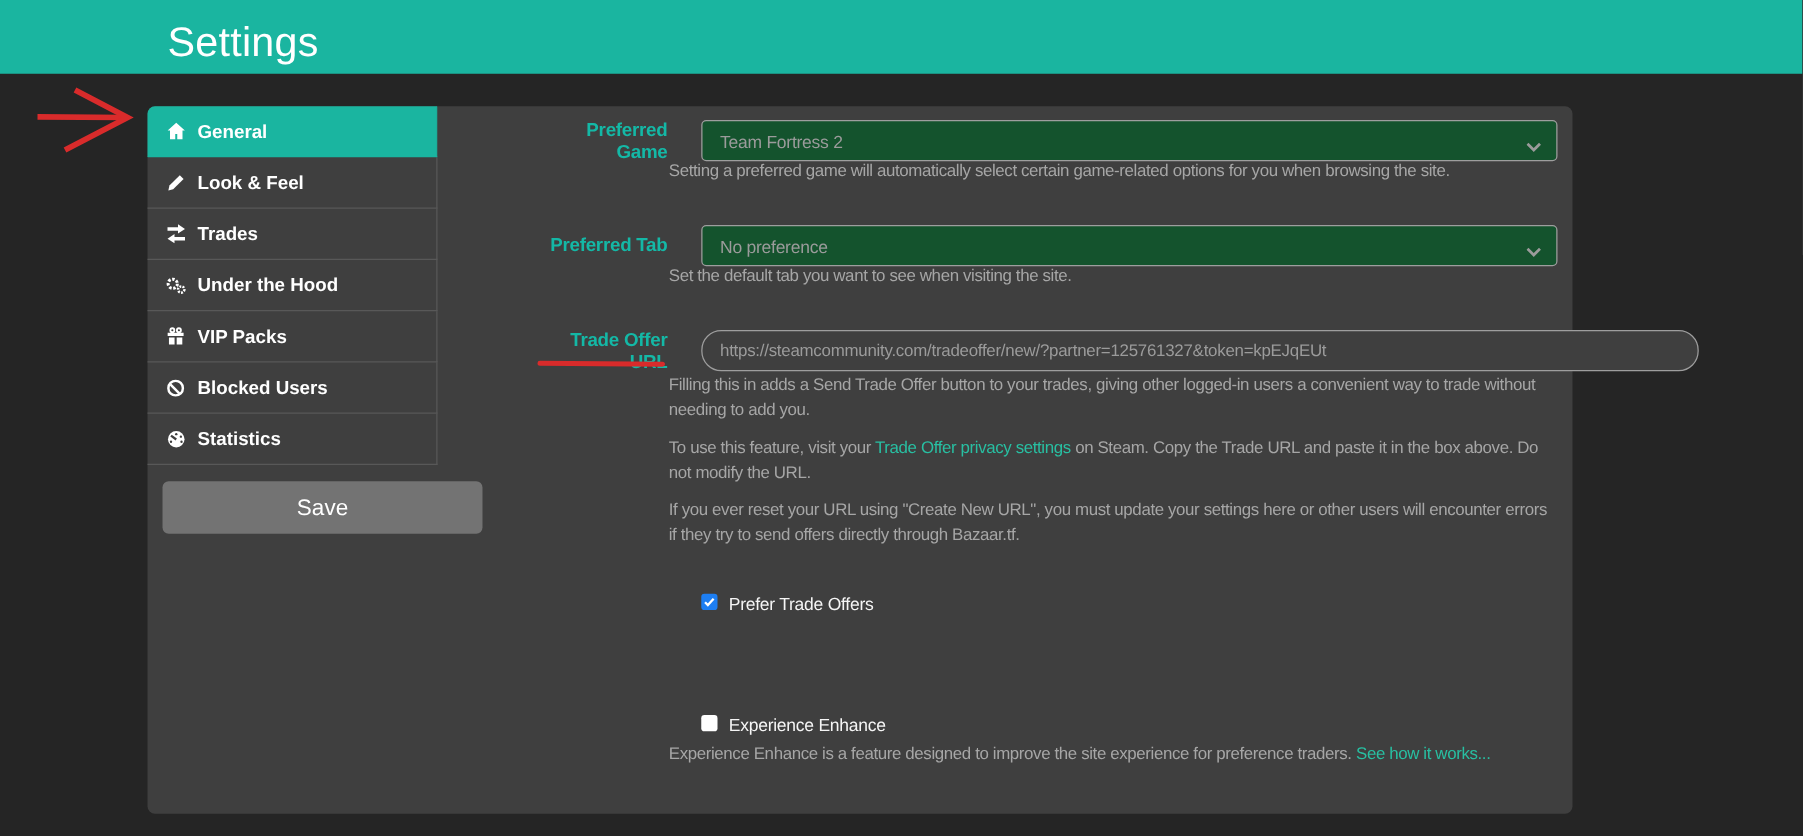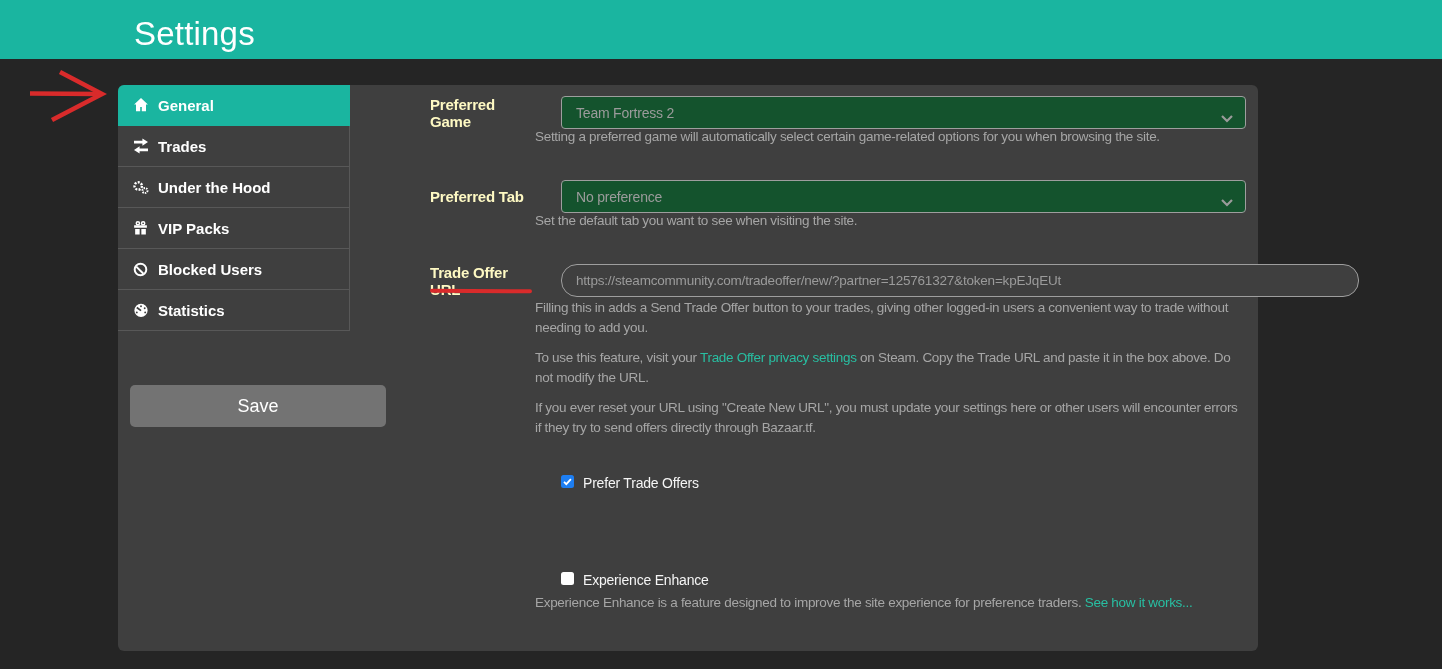--- a/index.html
+++ b/index.html
@@ -25,21 +25,21 @@
   .ticon{width:17px;height:16px;display:inline-flex;align-items:center;justify-content:center;flex:0 0 auto;}
   .ticon svg{display:block;}
   
   .save{
     position:absolute;left:12px;top:300px;width:256px;height:42px;
     background:#737373;border:none;border-radius:5px;color:#fff;font-size:18px;
     font-family:"Liberation Sans",sans-serif;cursor:pointer;
   }
   
   .row{position:absolute;left:312px;display:flex;align-items:center;height:33px;}
-  .flabel{width:104px;text-align:left;font-size:15px;font-weight:700;color:#fef9c3;margin-right:27px;flex:0 0 auto;letter-spacing:-.2px;}
+  .flabel{width:104px;text-align:right;font-size:15px;font-weight:700;color:#14b8a6;margin-right:27px;flex:0 0 auto;letter-spacing:-.2px;}
   .select{
     box-sizing:border-box;width:685px;height:33px;background:#14532d;
     border:1px solid #9e9e9e;border-radius:4px;display:flex;align-items:center;
     padding:0 14px;cursor:pointer;position:relative;
   }
   .selval{font-size:14px;color:#9b9b9b;letter-spacing:-.2px;}
   .chev{position:absolute;right:12px;top:12px;}
   .tinput{
     box-sizing:border-box;width:798px;height:33px;background:#3f3f3f;
     border:1px solid #9e9e9e;border-radius:16px;padding:0 14px;
@@ -72,20 +72,28 @@
 <div class="container">
 
   <nav class="tabs">
     <div class="tab active">
       <span class="ticon">
         <svg width="16" height="16" viewBox="0 0 16 16" fill="#fff">
             <path d="M8 1.1 1.1 7.4h1.9v6.9h4.2v-4.2h1.6v4.2H13V7.4h1.9z"></path>
           </svg>
       </span>
       <span>General</span>
+    </div>
+    <div class="tab">
+      <span class="ticon">
+        <svg width="15" height="15" viewBox="0 0 16 16" fill="#fff">
+            <path d="M11.6 1.2l3.2 3.2-8.9 8.9-4.1.9.9-4.1z"></path>
+          </svg>
+      </span>
+      <span>Look &amp; Feel</span>
     </div>
     <div class="tab">
       <span class="ticon">
         <svg width="16" height="16" viewBox="0 0 16 16" fill="#fff">
             <path d="M1 2.7h8.4V.4L15 4.1 9.4 7.8V5.5H1zM15 13.3H6.6v2.3L1 11.9l5.6-3.7v2.3H15z"></path>
           </svg>
       </span>
       <span>Trades</span>
     </div>
     <div class="tab">

